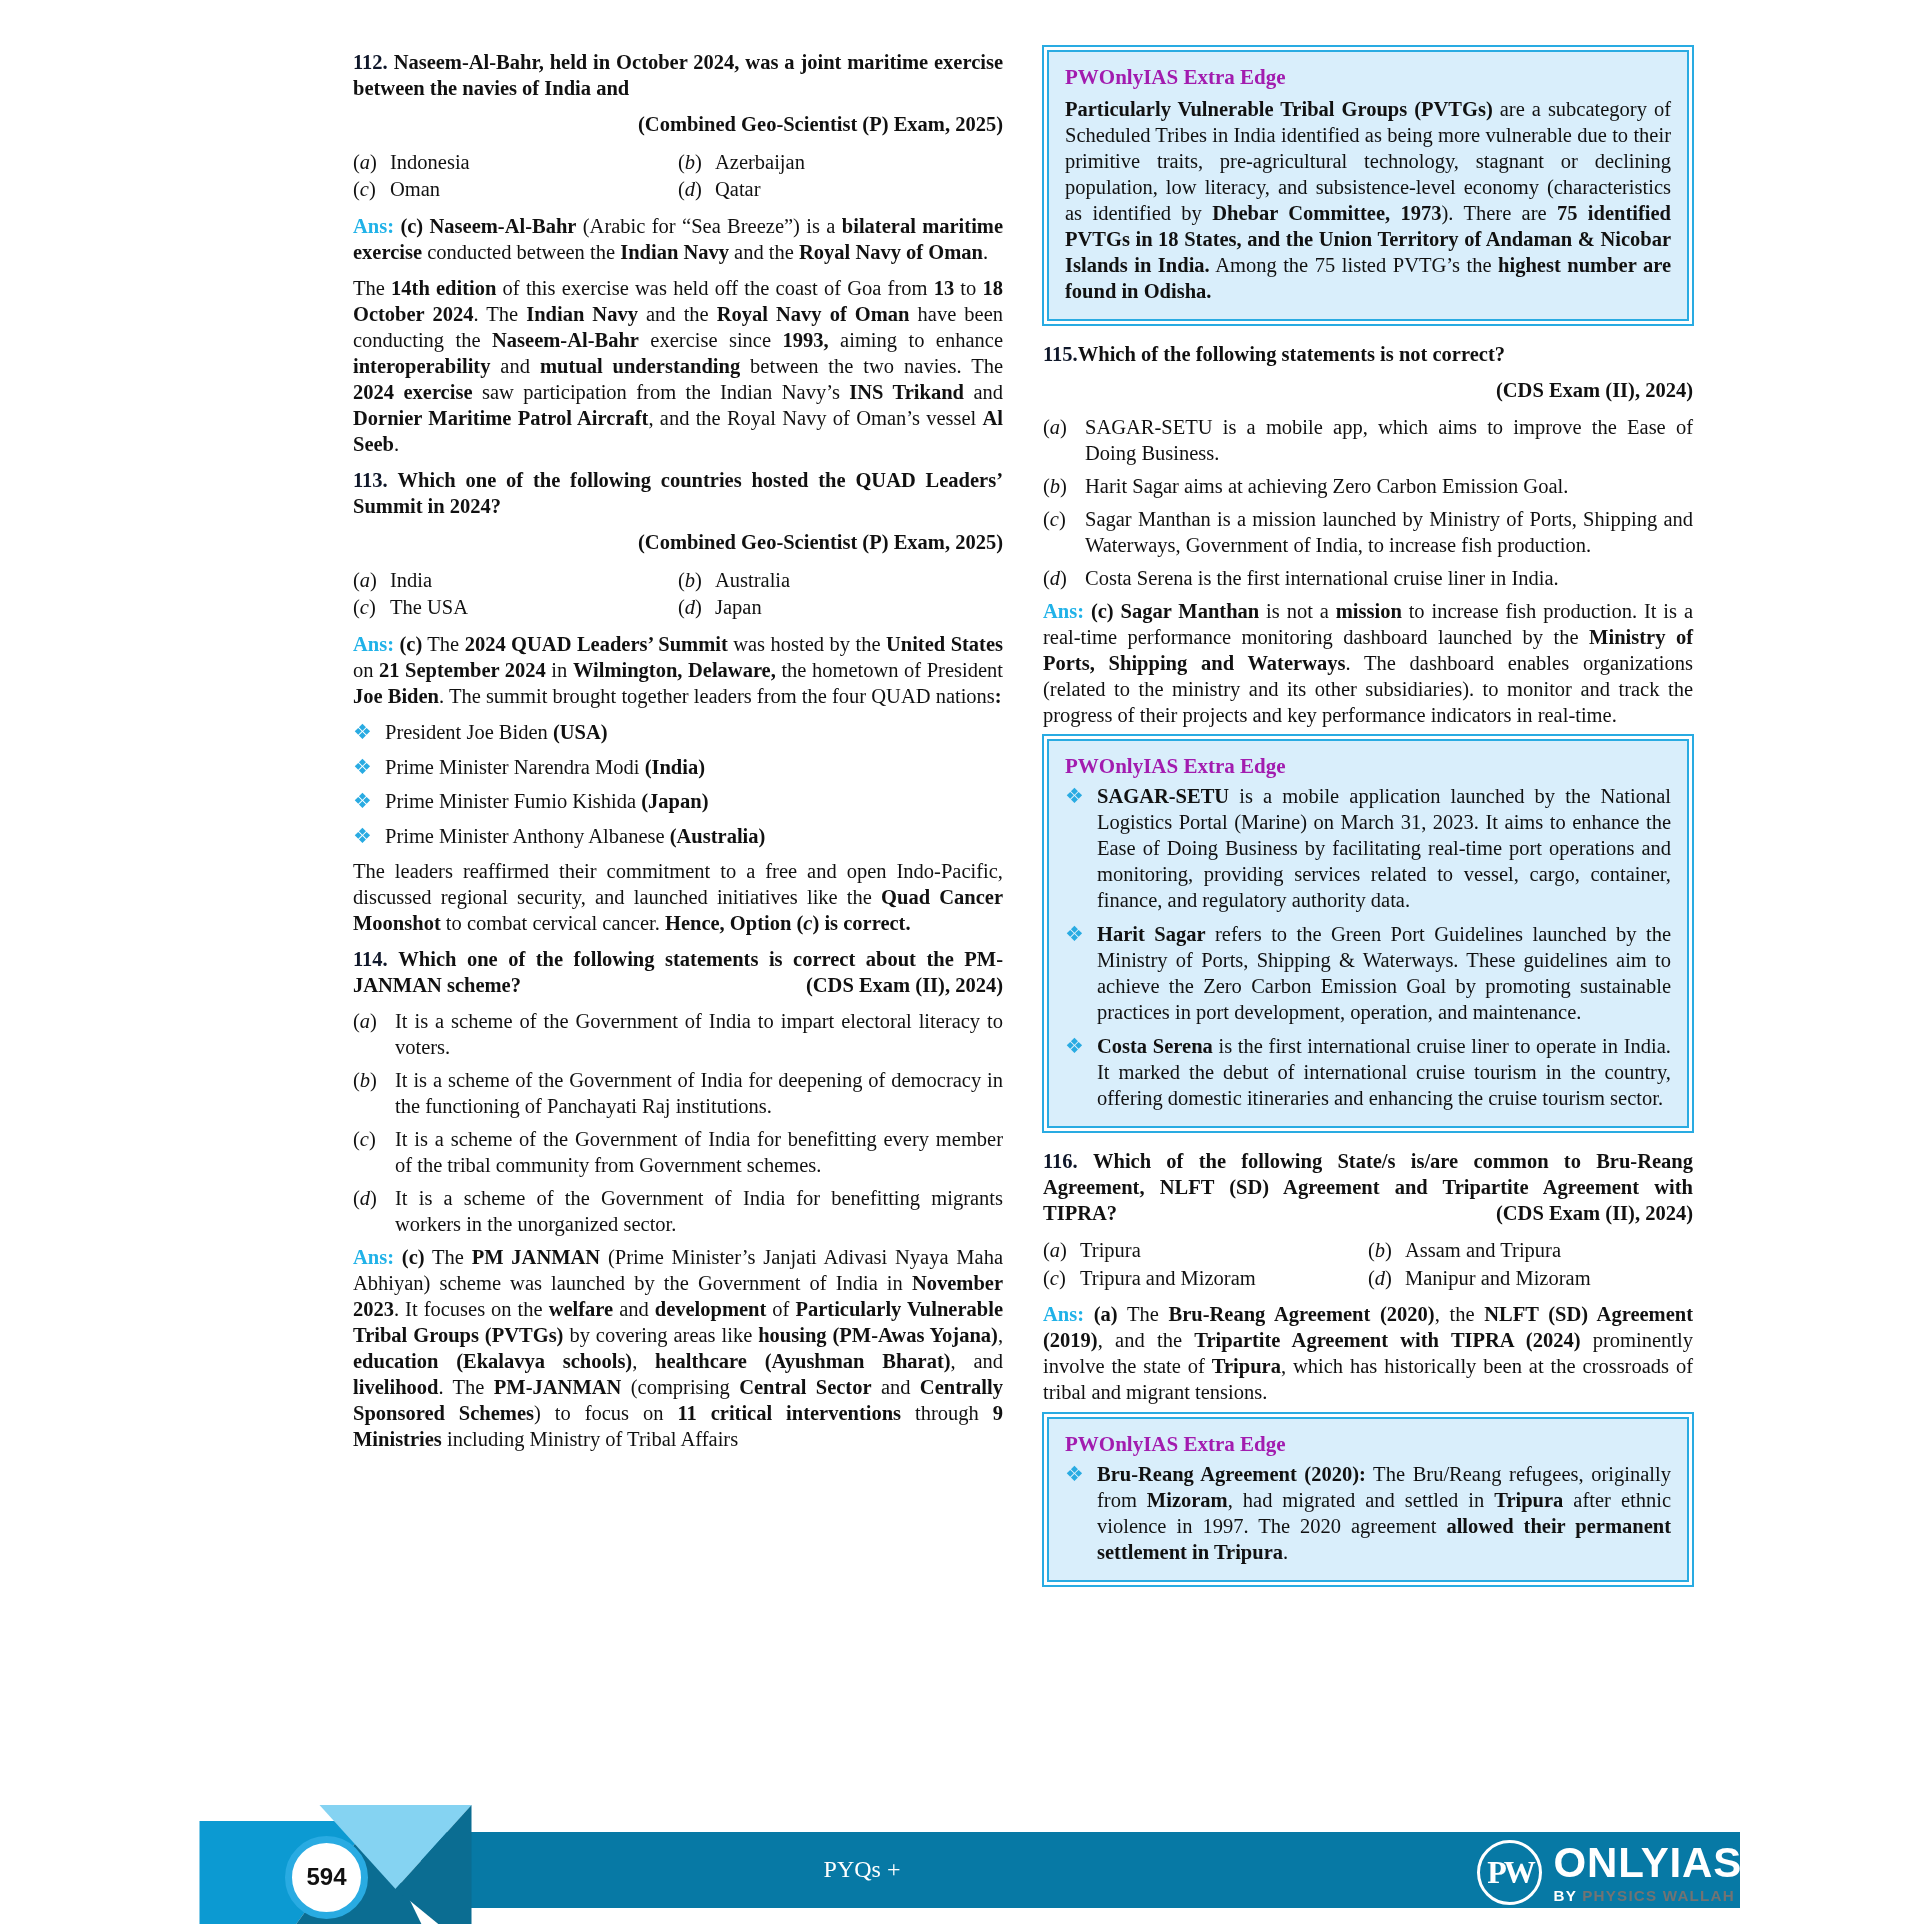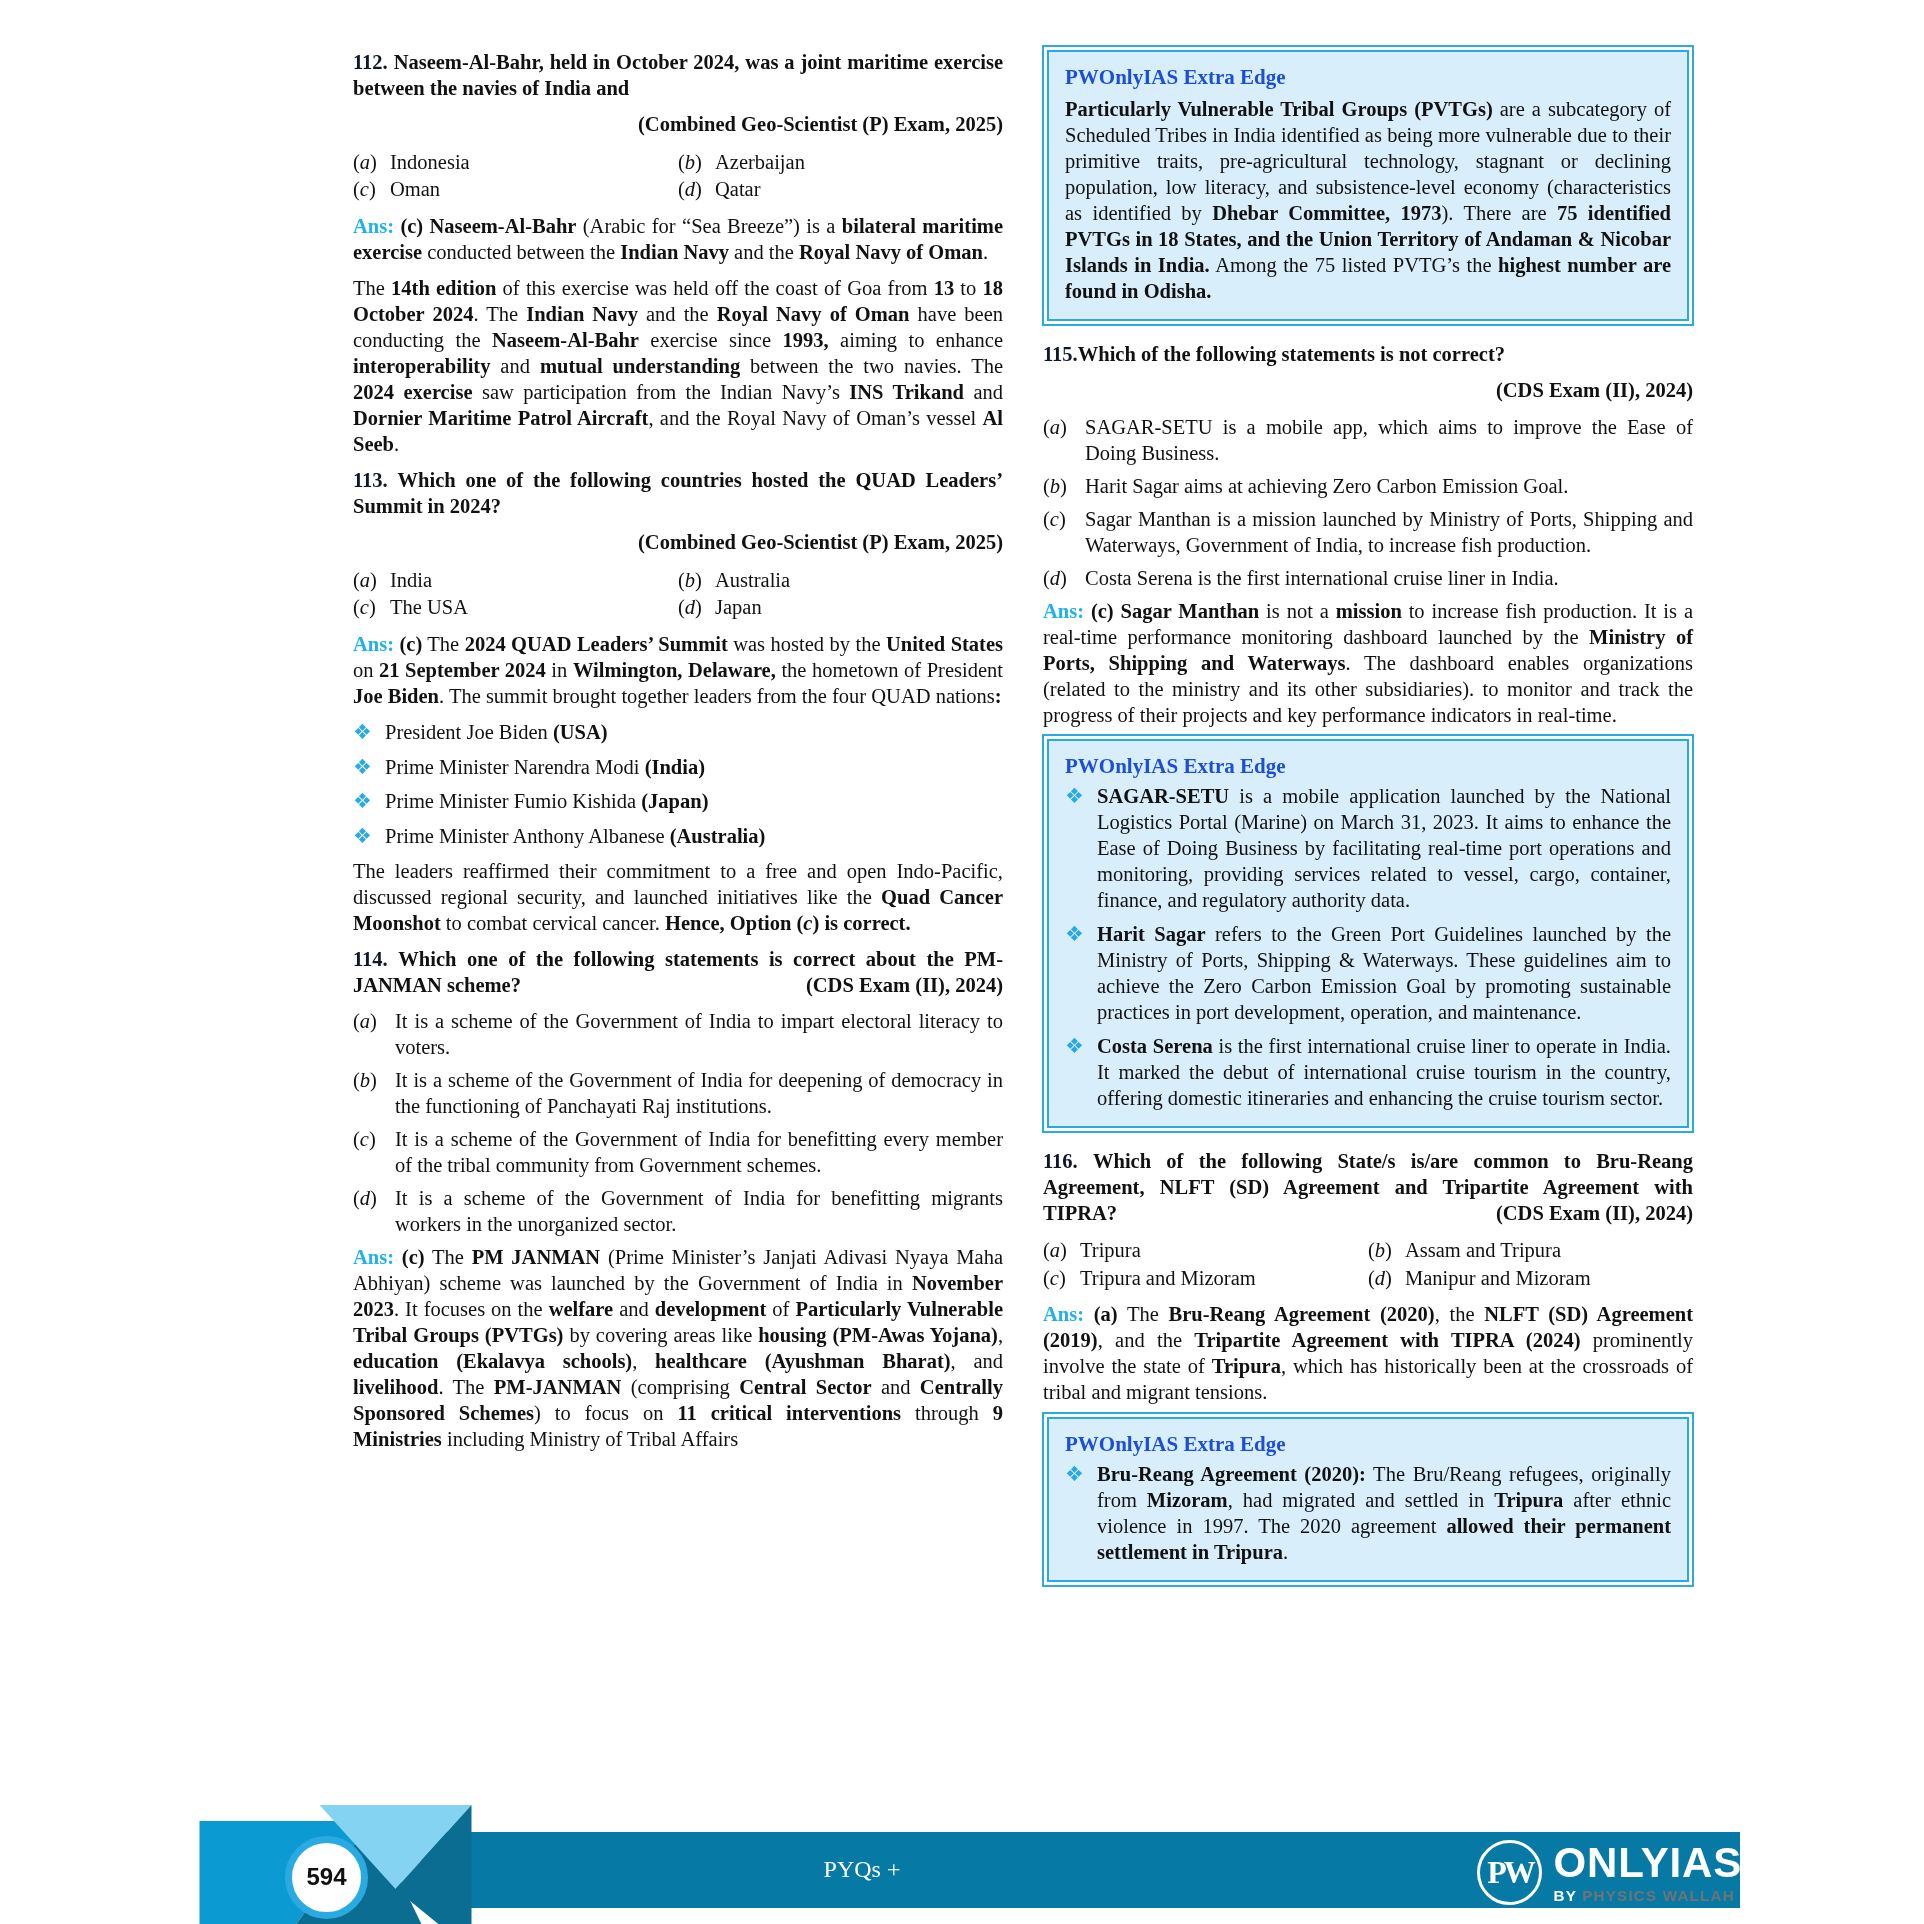--- a/index.html
+++ b/index.html
@@ -47,21 +47,21 @@
   
   .ee{
     background:#d9eefb;
     border:2.4px solid #29abe2;
     outline:2.4px solid #29abe2;
     outline-offset:3.2px;
     padding:13px 16px 14.4px 16px;
     margin:8px 4px 21px 4px;
     box-sizing:border-box;
   }
-  .ee-title{color:#1d4ed8;font-weight:bold;font-size:21px;margin-bottom:5.6px;}
+  .ee-title{color:#a21caf;font-weight:bold;font-size:21px;margin-bottom:5.6px;}
   .ee p{font-size:20.5px;line-height:1.275;margin-bottom:0;}
   .ee .bl{margin-bottom:8px;}
   .ee .bl:last-child{margin-bottom:0;}
 
   
   .footer{position:absolute;left:0;bottom:0;width:1925px;height:120px;}
   .f-bar{position:absolute;left:421px;top:26.5px;width:1319px;height:76px;background:#0779a5;}
   .f-pyqs{position:absolute;left:421px;top:26px;width:882px;height:76px;
           display:flex;align-items:center;justify-content:center;
           color:#ffffff;font-size:24px;font-family:"Liberation Serif",serif;}

